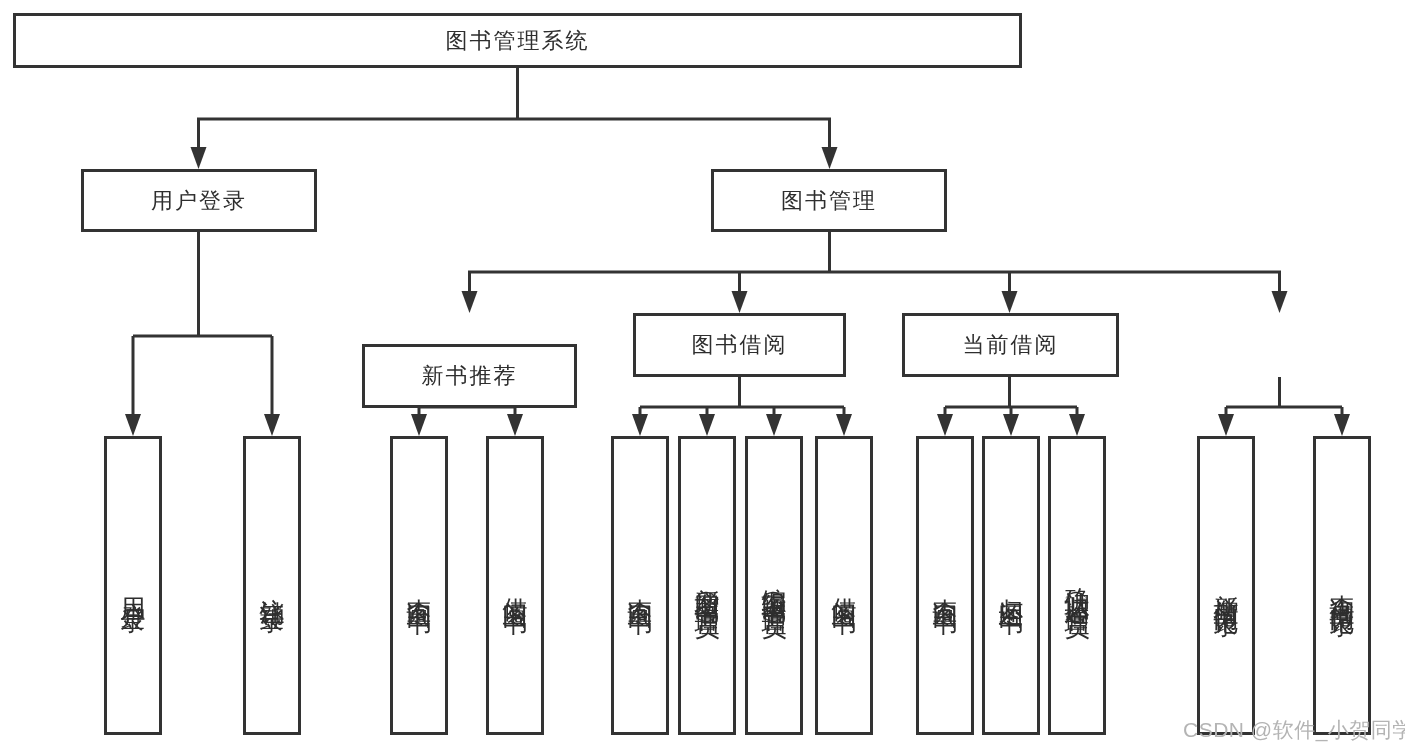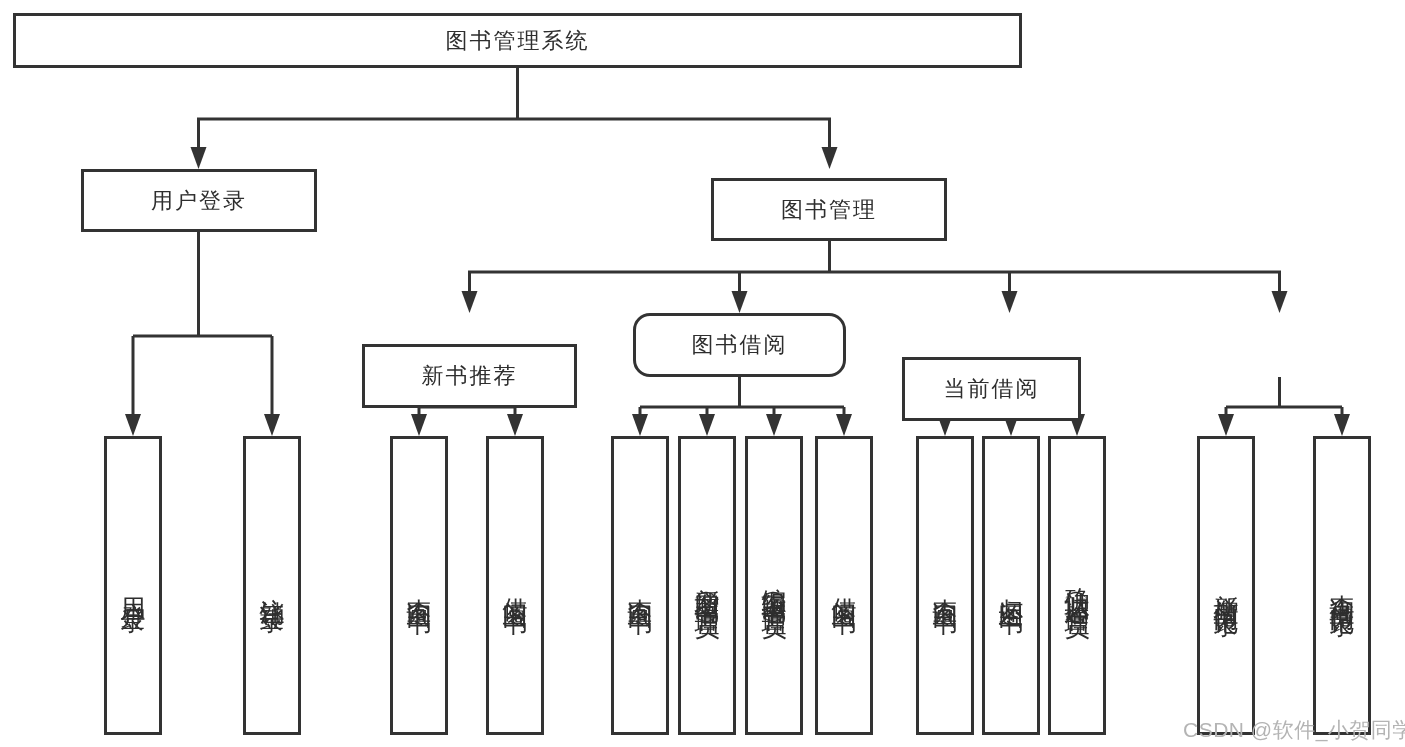--- a/index.html
+++ b/index.html
@@ -122,25 +122,25 @@
       <polygon points="937,414 953,414 945,436" fill="#333333"></polygon>
       <polygon points="1003,414 1019,414 1011,436" fill="#333333"></polygon>
       <polygon points="1069,414 1085,414 1077,436" fill="#333333"></polygon>
       <polygon points="1218,414 1234,414 1226,436" fill="#333333"></polygon>
       <polygon points="1334,414 1350,414 1342,436" fill="#333333"></polygon>
     </svg>
 
   <div class="hnode" style="left:13px; top:13px; width:1009px; height:55px;">图书管理系统</div>
 
   <div class="hnode" style="left:81px; top:169px; width:236px; height:63px;">用户登录</div>
-  <div class="hnode" style="left:711px; top:178px; width:236px; height:63px;text-align:center;">图书管理</div>
+  <div class="hnode" style="left:711px; top:169px; width:236px; height:63px;text-align:center;">图书管理</div>
 
   <div class="hnode" style="left:362px; top:313px; width:215px; height:64px;margin-top:31px;">新书推荐</div>
-  <div class="hnode" style="left:633px; top:313px; width:213px; height:64px;border-radius:17px;">图书借阅</div>
-  <div class="hnode" style="left:902px; top:313px; width:179px; height:64px;margin-top:44px;">当前借阅</div>
+  <div class="hnode" style="left:633px; top:313px; width:213px; height:64px;">图书借阅</div>
+  <div class="hnode" style="left:902px; top:313px; width:217px; height:64px;">当前借阅</div>
 
   <div class="vnode" style="left:104px;">
     <span class="vtext">用户登录</span>
   </div>
   <div class="vnode" style="left:243px;">
     <span class="vtext">注销登录</span>
   </div>
 
   <div class="vnode" style="left:390px;">
     <span class="vtext">查询图书</span>

